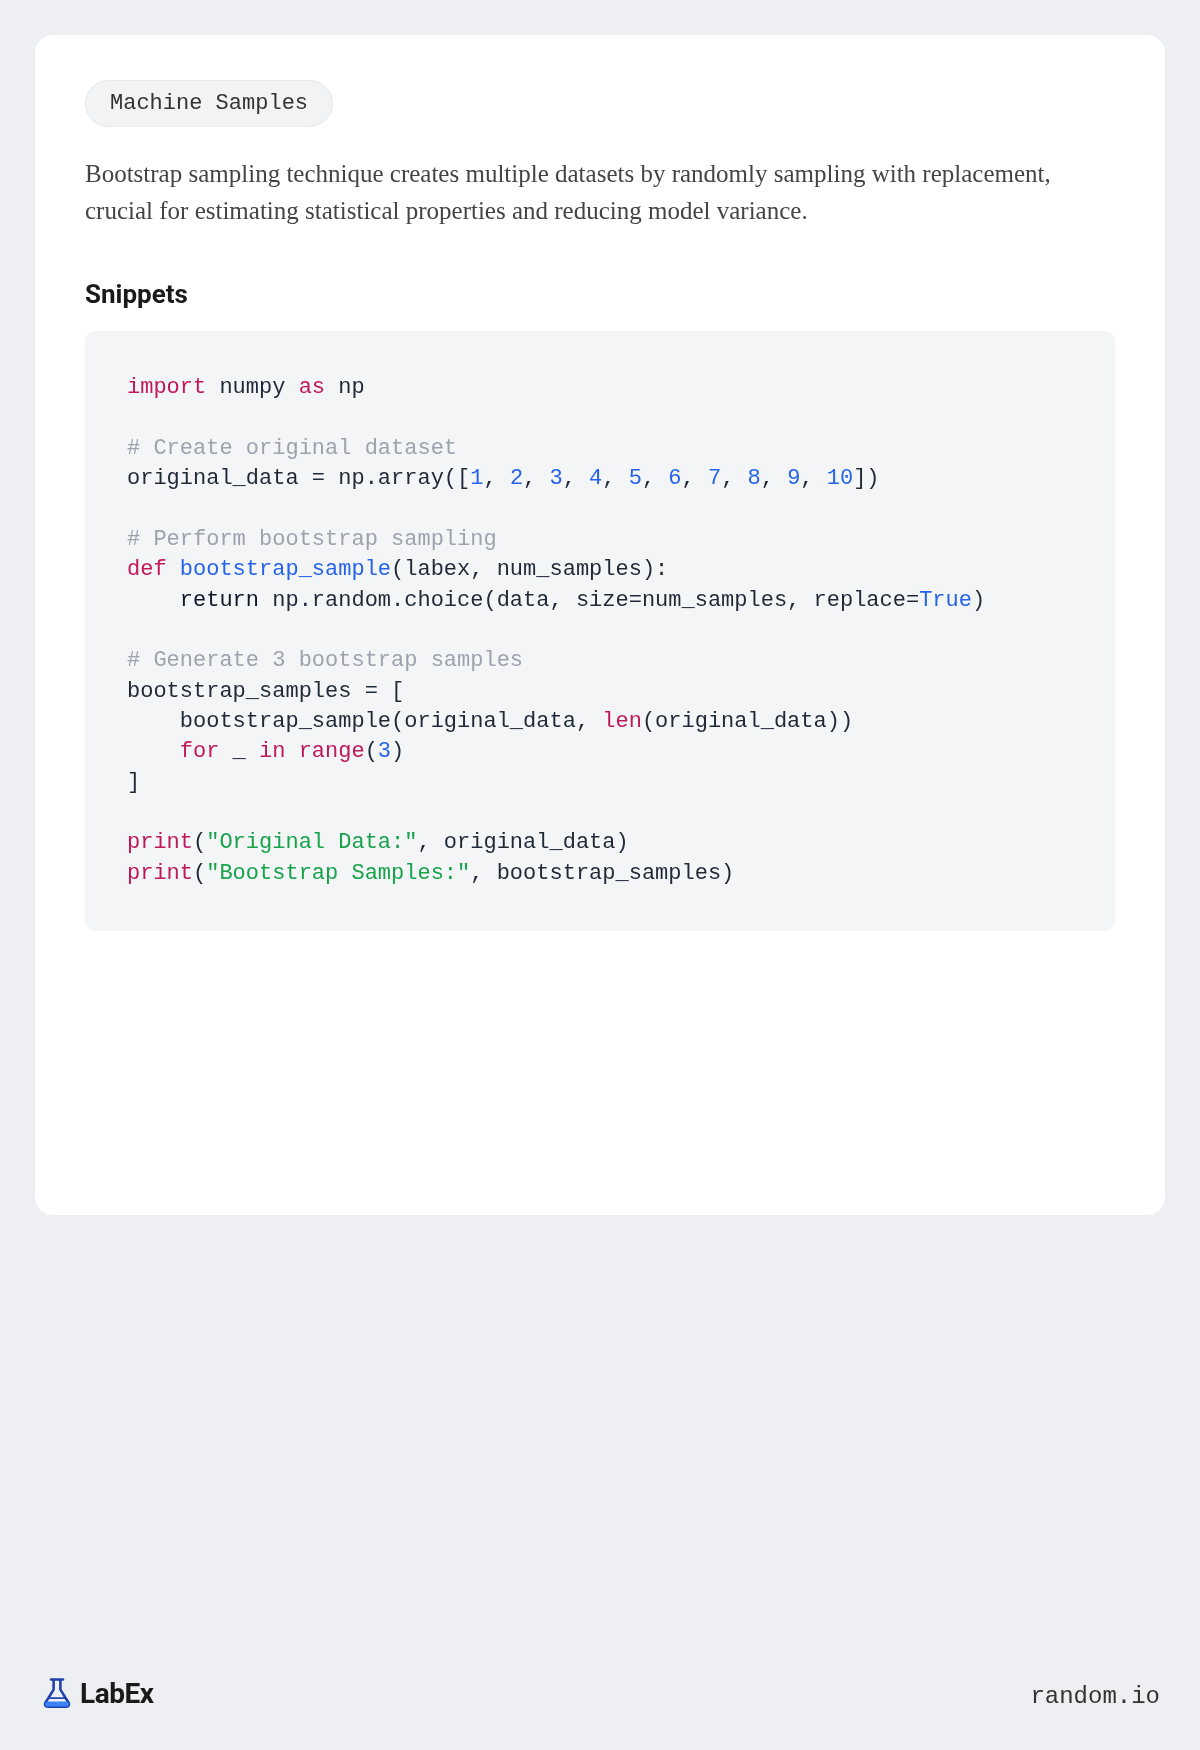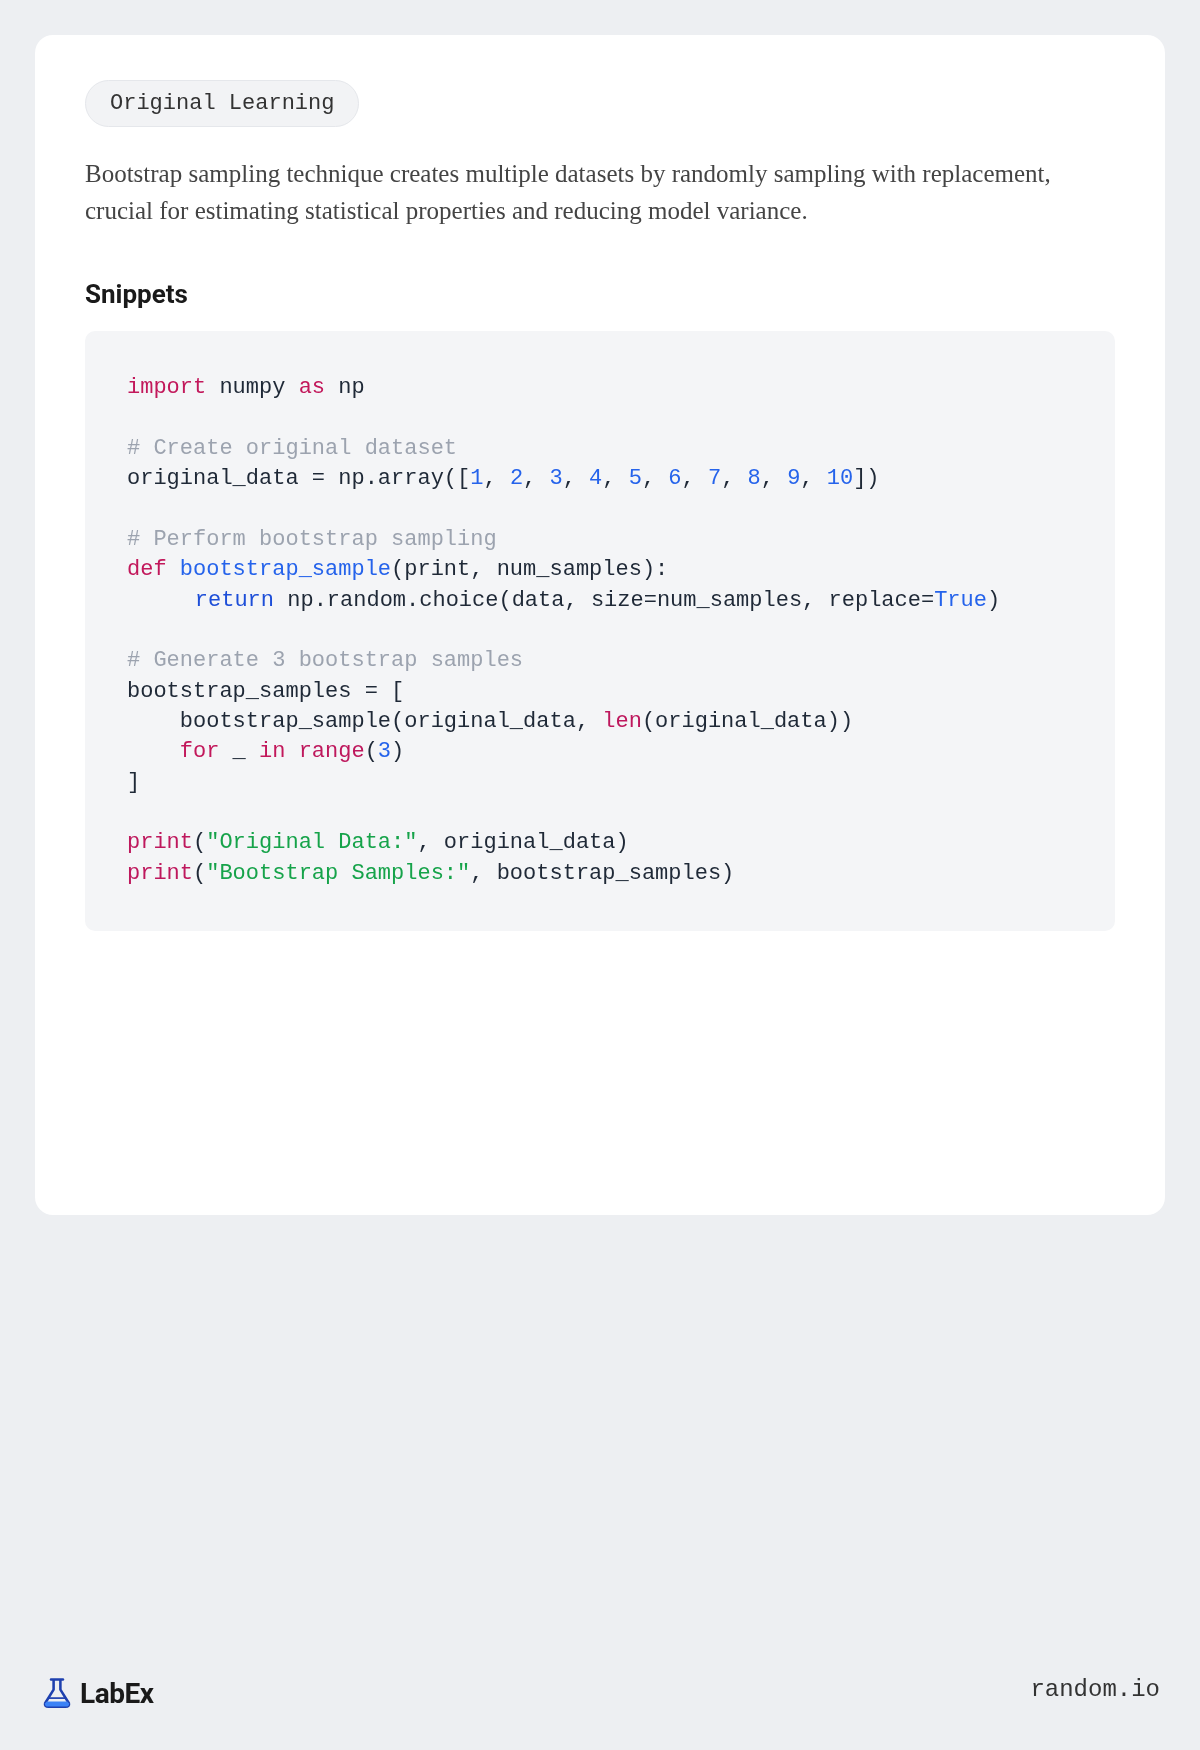--- a/index.html
+++ b/index.html
@@ -67,38 +67,38 @@
       font-size: 22px;
       line-height: 1.38;
       color: #1f2937;
       white-space: pre-wrap;
       word-wrap: break-word;
     }
 
     .kw-import { color: #c2185b; }
     .kw-as { color: #c2185b; }
     .kw-def { color: #c2185b; }
-    .kw-return { color: #1d4ed8; margin-left: 15px; }
+    .kw-return { color: #0f172a; }
     .kw-for { color: #c2185b; }
     .kw-in { color: #c2185b; }
     .tok-comment { color: #9ca3af; }
     .tok-number { color: #2563eb; }
     .tok-true { color: #2563eb; }
     .tok-string { color: #16a34a; }
     .tok-funcname { color: #2563eb; }
     .tok-builtin { color: #be185d; }
 
     .footer {
       position: absolute;
       bottom: 40px;
       left: 40px;
       right: 40px;
       display: flex;
       justify-content: space-between;
-      align-items: flex-start;
+      align-items: flex-end;
     }
 
     .logo-wrap {
       display: flex;
       align-items: center;
       gap: 6px;
     }
 
     .logo-icon {
       width: 34px;
@@ -115,31 +115,31 @@
     .footer-url {
       font-family: 'Courier New', Courier, monospace;
       font-size: 24px;
       color: #333;
     }
   </style>
 </head>
 <body>
 
 <div class="card">
-  <span class="tag-badge">Original Learning</span>
+  <span class="tag-badge">Machine Samples</span>
   <p class="description">Bootstrap sampling technique creates multiple datasets by randomly sampling with replacement, crucial for estimating statistical properties and reducing model variance.</p>
   <h2 class="snippets-heading">Snippets</h2>
 
   <div class="code-block"><span class="kw-import">import</span><span> numpy </span><span class="kw-as">as</span><span> np</span>
 
 <span class="tok-comment"># Create original dataset</span>
 <span>original_data = np.array([</span><span class="tok-number">1</span>, <span class="tok-number">2</span>, <span class="tok-number">3</span>, <span class="tok-number">4</span>, <span class="tok-number">5</span>, <span class="tok-number">6</span>, <span class="tok-number">7</span>, <span class="tok-number">8</span>, <span class="tok-number">9</span>, <span class="tok-number">10</span><span>])</span>
 
 <span class="tok-comment"># Perform bootstrap sampling</span>
-<span class="kw-def">def</span><span class="tok-funcname"> bootstrap_sample</span><span>(print, num_samples):</span>
+<span class="kw-def">def</span><span class="tok-funcname"> bootstrap_sample</span><span>(labex, num_samples):</span>
 <span>    </span><span class="kw-return">return</span><span> np.random.choice(data, size=num_samples, replace=</span><span class="tok-true">True</span><span>)</span>
 
 <span class="tok-comment"># Generate 3 bootstrap samples</span>
 <span>bootstrap_samples = [</span>
 <span>    bootstrap_sample(original_data, </span><span class="tok-builtin">len</span><span>(original_data))</span>
 <span>    </span><span class="kw-for">for</span><span> _ </span><span class="kw-in">in</span><span class="tok-builtin"> range</span><span>(</span><span class="tok-number">3</span><span>)</span>
 <span>]</span>
 
 <span class="tok-builtin">print</span><span>(</span><span class="tok-string">"Original Data:"</span><span>, original_data)</span>
 <span class="tok-builtin">print</span><span>(</span><span class="tok-string">"Bootstrap Samples:"</span><span>, bootstrap_samples)</span></div>

